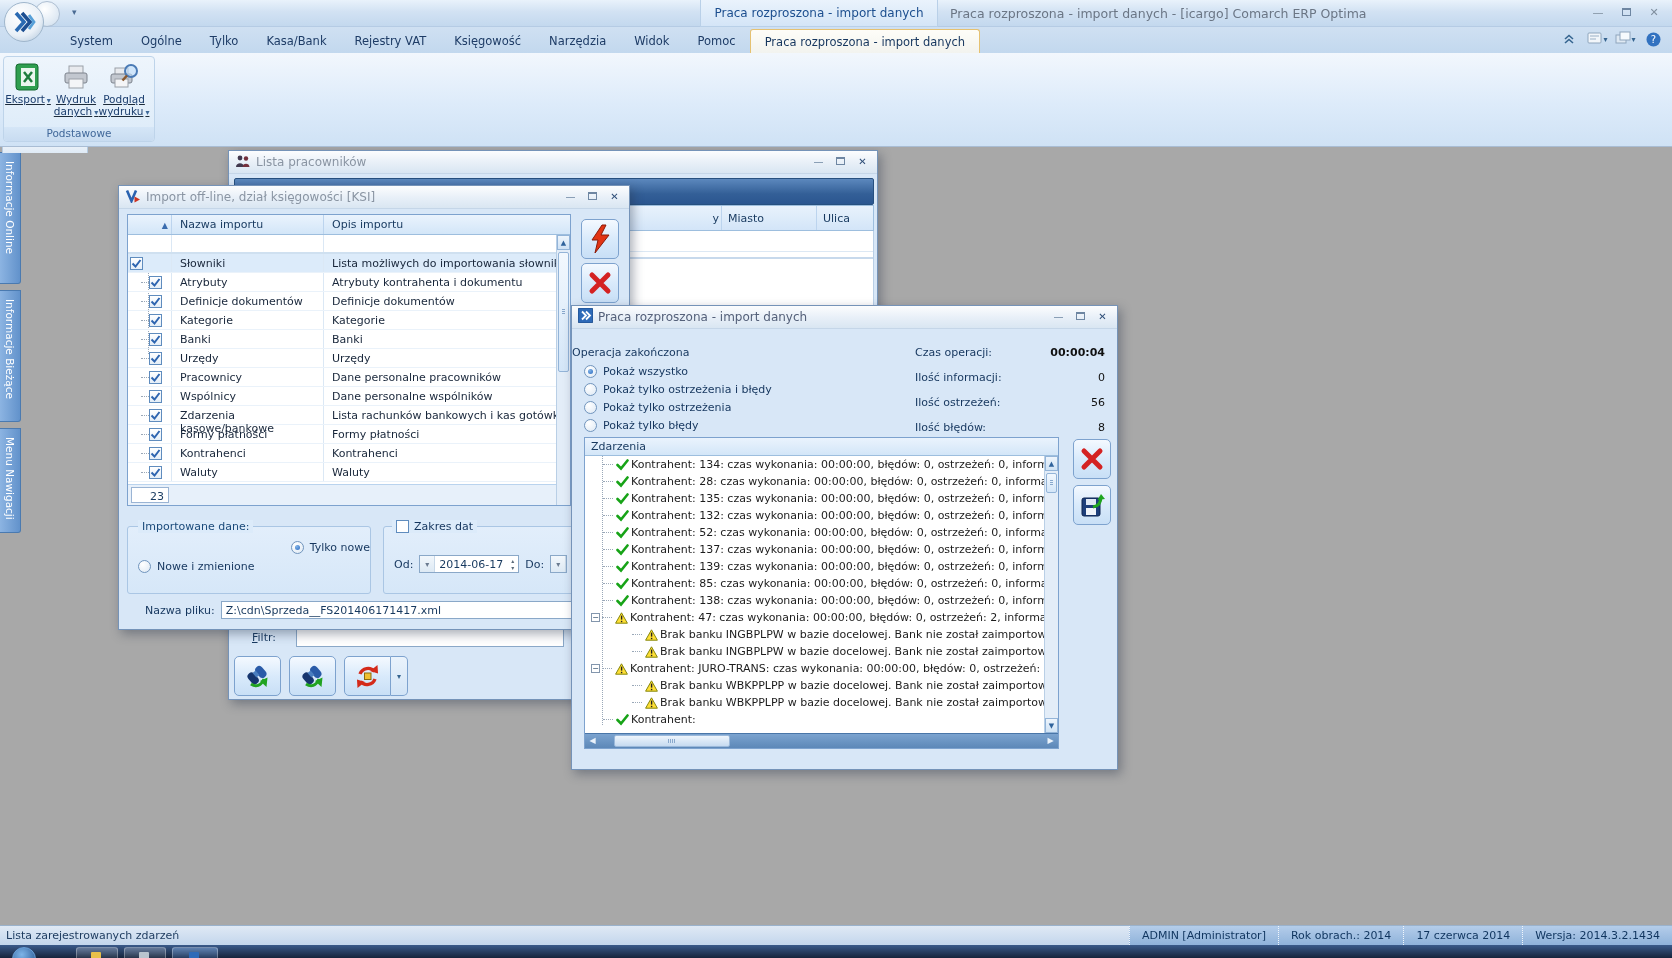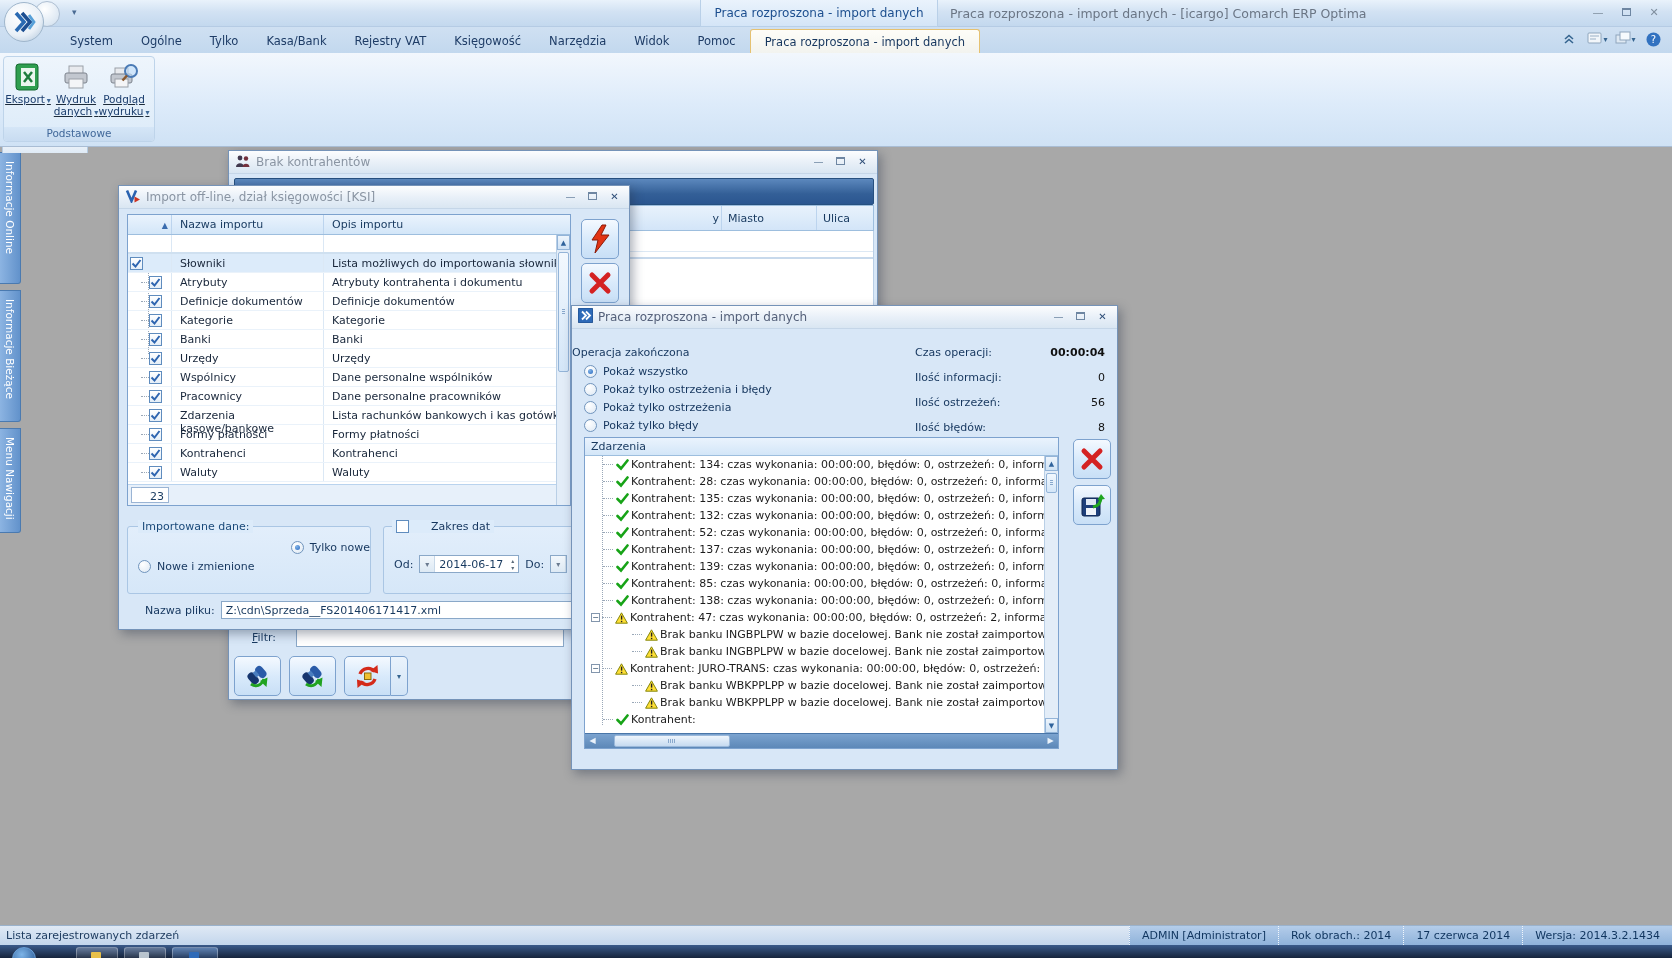--- a/index.html
+++ b/index.html
@@ -131,21 +131,21 @@
   #gb-import { left:8px; width:244px;}
   #gb-dates { left:264px; width:240px;}
   .radio-row { display:flex; align-items:center; gap:6px; margin:6px 0 0 10px; cursor:pointer;}
   .radio { width:13px; height:13px; border-radius:50%; border:1px solid #7195bd;
     background:radial-gradient(circle at 35% 30%,#ffffff,#dce8f4); position:relative; flex:0 0 13px;}
   .radio.sel::after { content:""; position:absolute; left:3px; top:3px; width:5px; height:5px; border-radius:50%;
     background:radial-gradient(circle at 35% 30%,#7fb2e8,#2d6cc0);}
   .radio-label { color:#15365e;}
   #gb-import .radio-row:first-of-type { margin-top:14px;justify-content:flex-end;}
   .gb-dates-head { position:absolute; left:8px; top:-7px; background:#dcebfa; padding:0 4px; display:flex;
-    gap:22px; align-items:center;}
+    gap:5px; align-items:center;}
   .datefld { display:inline-flex; height:18px; background:#fff; border:1px solid #8aa8c8; align-items:center;}
   .datefld .dd { width:15px; text-align:center; font-size:8px; color:#6b7b90; background:linear-gradient(#f2f7fc,#dde9f4); height:100%; line-height:17px; border-right:1px solid #c8d8e8; cursor:pointer;}
   .datefld .val { padding:0 4px; color:#17395f;}
   .datefld .spin { width:11px; font-size:6px; color:#5a6a7a; line-height:7px; text-align:center; cursor:pointer;}
   .dates-row { position:absolute; left:10px; top:28px; display:flex; align-items:center; gap:6px; color:#15365e;}
   .filerow { position:absolute; left:8px; top:415px; display:flex; align-items:center; gap:6px;}
   .filerow .lbl { color:#15365e;margin-left:18px;}
   .filerow .inp { width:352px; height:18px; background:#fff; border:1px solid #8aa8c8; padding:2px 4px;
     color:#17395f; white-space:nowrap; overflow:hidden;}
 
@@ -326,21 +326,21 @@
     </div>
 
   <div class="win" id="win-lista">
     <div class="wtitle">
       <span><svg width="16" height="14">
             <circle cx="5" cy="4" r="2.4" fill="#41384e"></circle>
             <path d="M1 13 C1 8 9 8 9 13 Z" fill="#41384e"></path>
             <circle cx="11" cy="4.5" r="2.2" fill="#74303c"></circle>
             <path d="M7.5 13 C7.5 8.5 14.5 8.5 14.5 13 Z" fill="#74303c"></path>
           </svg></span>
-      <span class="txt">Brak kontrahentów</span>
+      <span class="txt">Lista pracowników</span>
       <span class="wctrl">
         <span class="wc">—</span>
         <span class="wc"><span class="maxbox"></span></span>
         <span class="wc x">✕</span>
       </span>
     </div>
     <div class="darkband"></div>
     <div class="lheader" id="lista-cols">
         <span class="lcell wide">y</span>
         <span class="lcell c-miasto">Miasto</span>
@@ -489,34 +489,34 @@
           </div>
           <div class="irow">
             <span class="c1">
               <span class="stub"></span>
               <span class="cb">
                 <svg width="11" height="11">
                   <path d="M1.5 5.5 L4.5 8.5 L9.5 2" fill="none" stroke="#2e65b0" stroke-width="2"></path>
                 </svg>
               </span>
             </span>
+            <span class="c2">Pracownicy</span>
+            <span class="c3">Dane personalne pracowników</span>
+          </div>
+          <div class="irow">
+            <span class="c1">
+              <span class="stub"></span>
+              <span class="cb">
+                <svg width="11" height="11">
+                  <path d="M1.5 5.5 L4.5 8.5 L9.5 2" fill="none" stroke="#2e65b0" stroke-width="2"></path>
+                </svg>
+              </span>
+            </span>
             <span class="c2">Wspólnicy</span>
             <span class="c3">Dane personalne wspólników</span>
-          </div>
-          <div class="irow">
-            <span class="c1">
-              <span class="stub"></span>
-              <span class="cb">
-                <svg width="11" height="11">
-                  <path d="M1.5 5.5 L4.5 8.5 L9.5 2" fill="none" stroke="#2e65b0" stroke-width="2"></path>
-                </svg>
-              </span>
-            </span>
-            <span class="c2">Pracownicy</span>
-            <span class="c3">Dane personalne pracowników</span>
           </div>
           <div class="irow">
             <span class="c1">
               <span class="stub"></span>
               <span class="cb">
                 <svg width="11" height="11">
                   <path d="M1.5 5.5 L4.5 8.5 L9.5 2" fill="none" stroke="#2e65b0" stroke-width="2"></path>
                 </svg>
               </span>
             </span>

